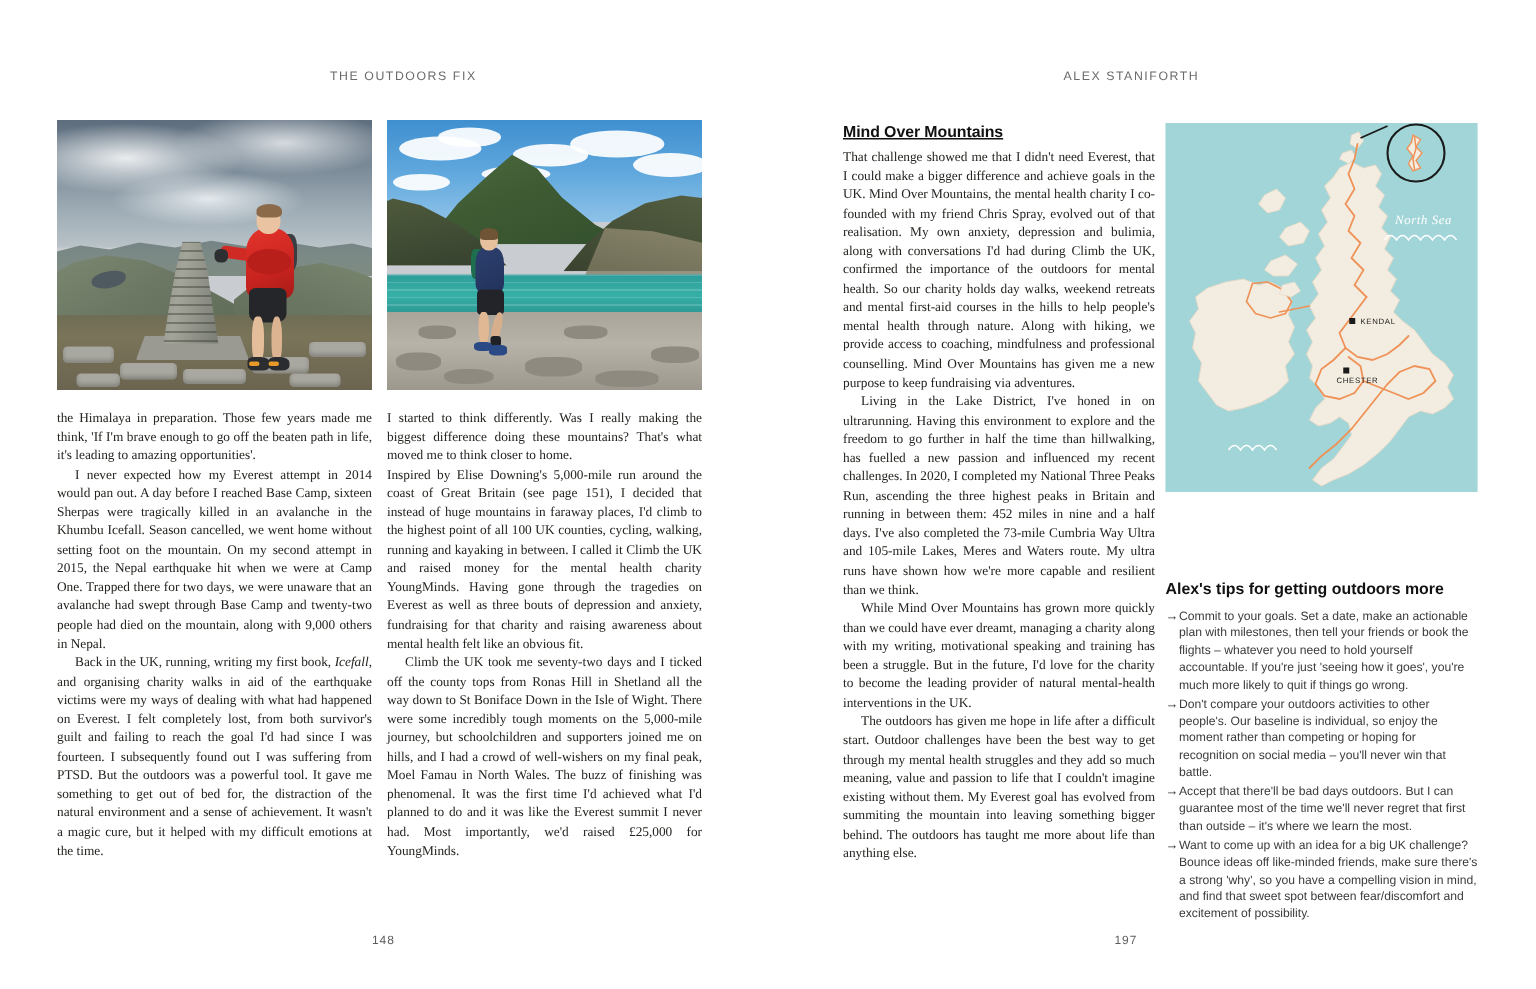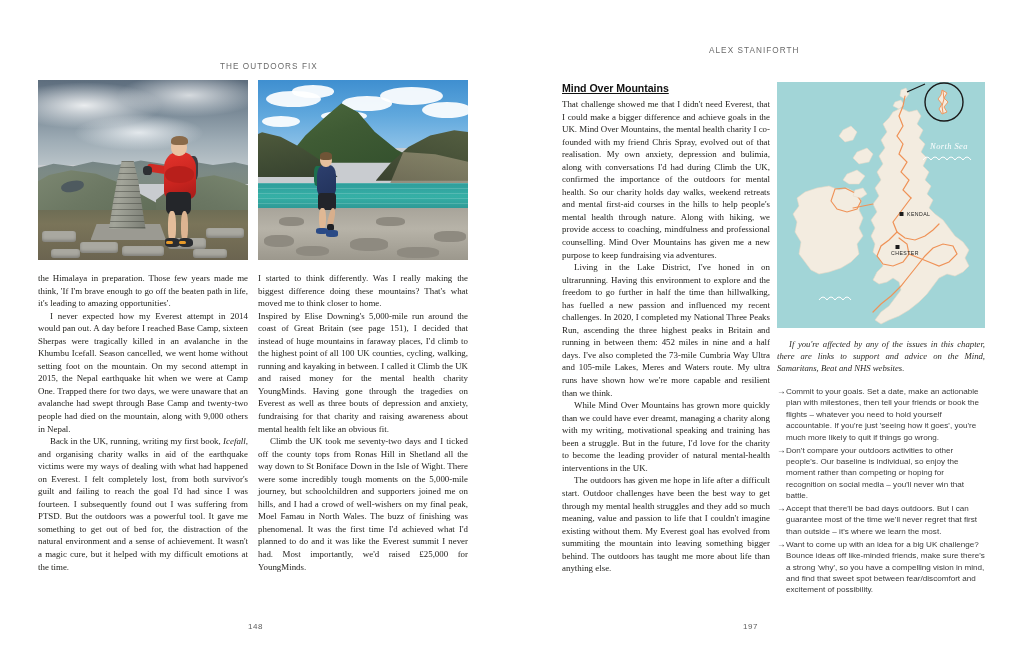--- a/index.html
+++ b/index.html
@@ -26,21 +26,21 @@
   .runhead {
     position: absolute;
     top: 46px;
     font-family: "Liberation Sans", sans-serif;
     font-size: 8.2px;
     letter-spacing: 1.05px;
     color: #6a6a6a;
     text-transform: uppercase;
     white-space: nowrap;
   }
-  .runhead.left  { left: 220px; margin-top: 16px; }
+  .runhead.left  { left: 220px; }
   .runhead.right { left: 709px; }
 
   
   .folio {
     position: absolute;
     top: 622px;
     font-family: "Liberation Sans", sans-serif;
     font-size: 8px;
     letter-spacing: .6px;
     color: #5d5d5d;
@@ -442,23 +442,23 @@
       <path fill="none" stroke="#ffffff" stroke-width="1" d="M146 78 q4 -6 8 0 q4 -6 8 0 q4 -6 8 0 q4 -6 8 0 q4 -6 8 0 q4 -6 8 0"></path>
       <path fill="none" stroke="#ffffff" stroke-width="1" d="M42 218 q4 -6 8 0 q4 -6 8 0 q4 -6 8 0 q4 -6 8 0"></path>
 
       <rect x="122.5" y="130" width="4" height="4" fill="#1b1b1b"></rect>
       <text x="130" y="134" font-family="Liberation Sans, sans-serif" font-size="5.2" fill="#1b1b1b" letter-spacing="0.45">KENDAL</text>
       <rect x="118.5" y="163" width="4" height="4" fill="#1b1b1b"></rect>
       <text x="114" y="173" font-family="Liberation Sans, sans-serif" font-size="5.2" fill="#1b1b1b" letter-spacing="0.45">CHESTER</text>
     </svg>
   </div>
 
-  <div class="map-caption">If you're affected by any of the issues in this chapter, there are links to support and advice on the Mind, Samaritans, Beat and NHS websites.</div>
 
   <div class="tips">
+    <div class="tips-title">Alex's tips for getting outdoors more</div>
 
     <div class="tip">
       <span class="tip-arrow">→</span>
       <span class="tip-text">Commit to your goals. Set a date, make an actionable plan with milestones, then tell your friends or book the flights – whatever you need to hold yourself accountable. If you're just 'seeing how it goes', you're much more likely to quit if things go wrong.</span>
     </div>
     <div class="tip">
       <span class="tip-arrow">→</span>
       <span class="tip-text">Don't compare your outdoors activities to other people's. Our baseline is individual, so enjoy the moment rather than competing or hoping for recognition on social media – you'll never win that battle.</span>
     </div>
     <div class="tip">

